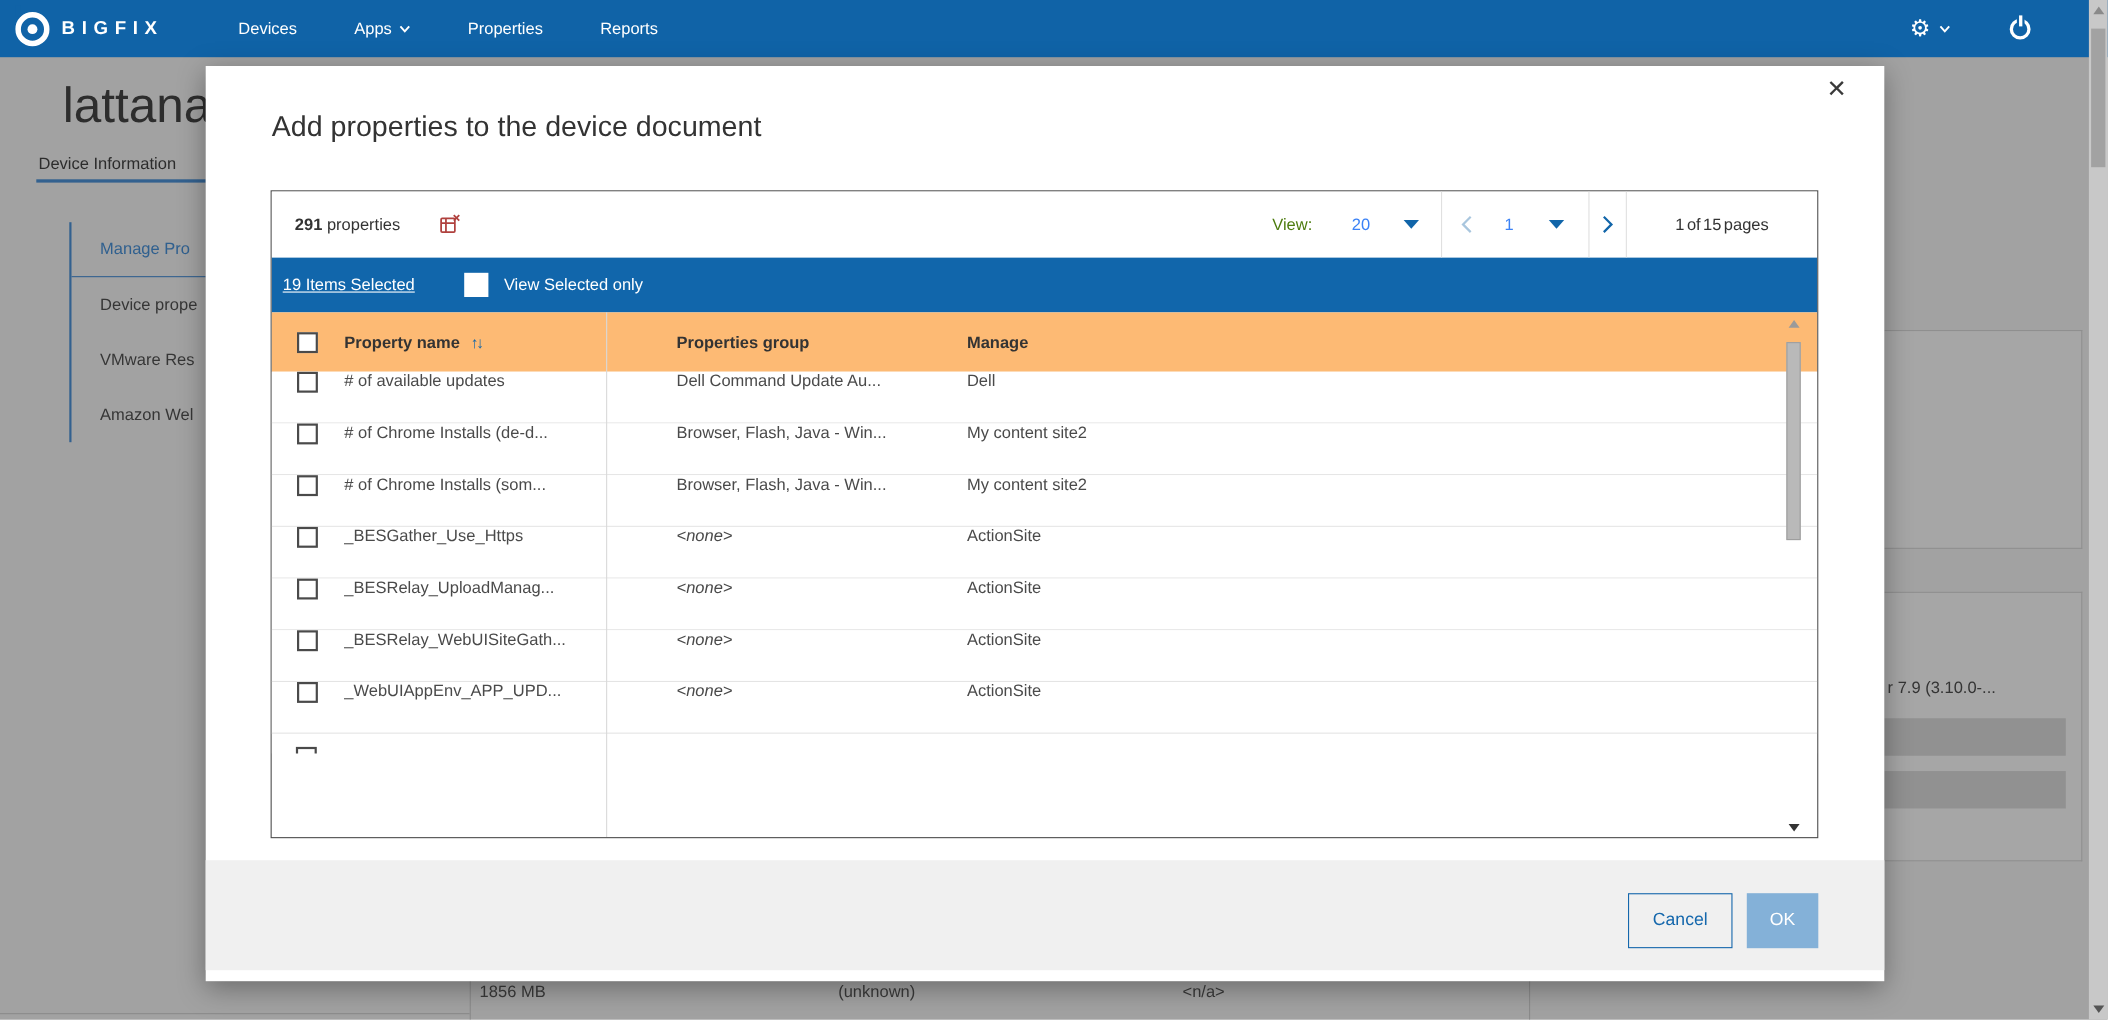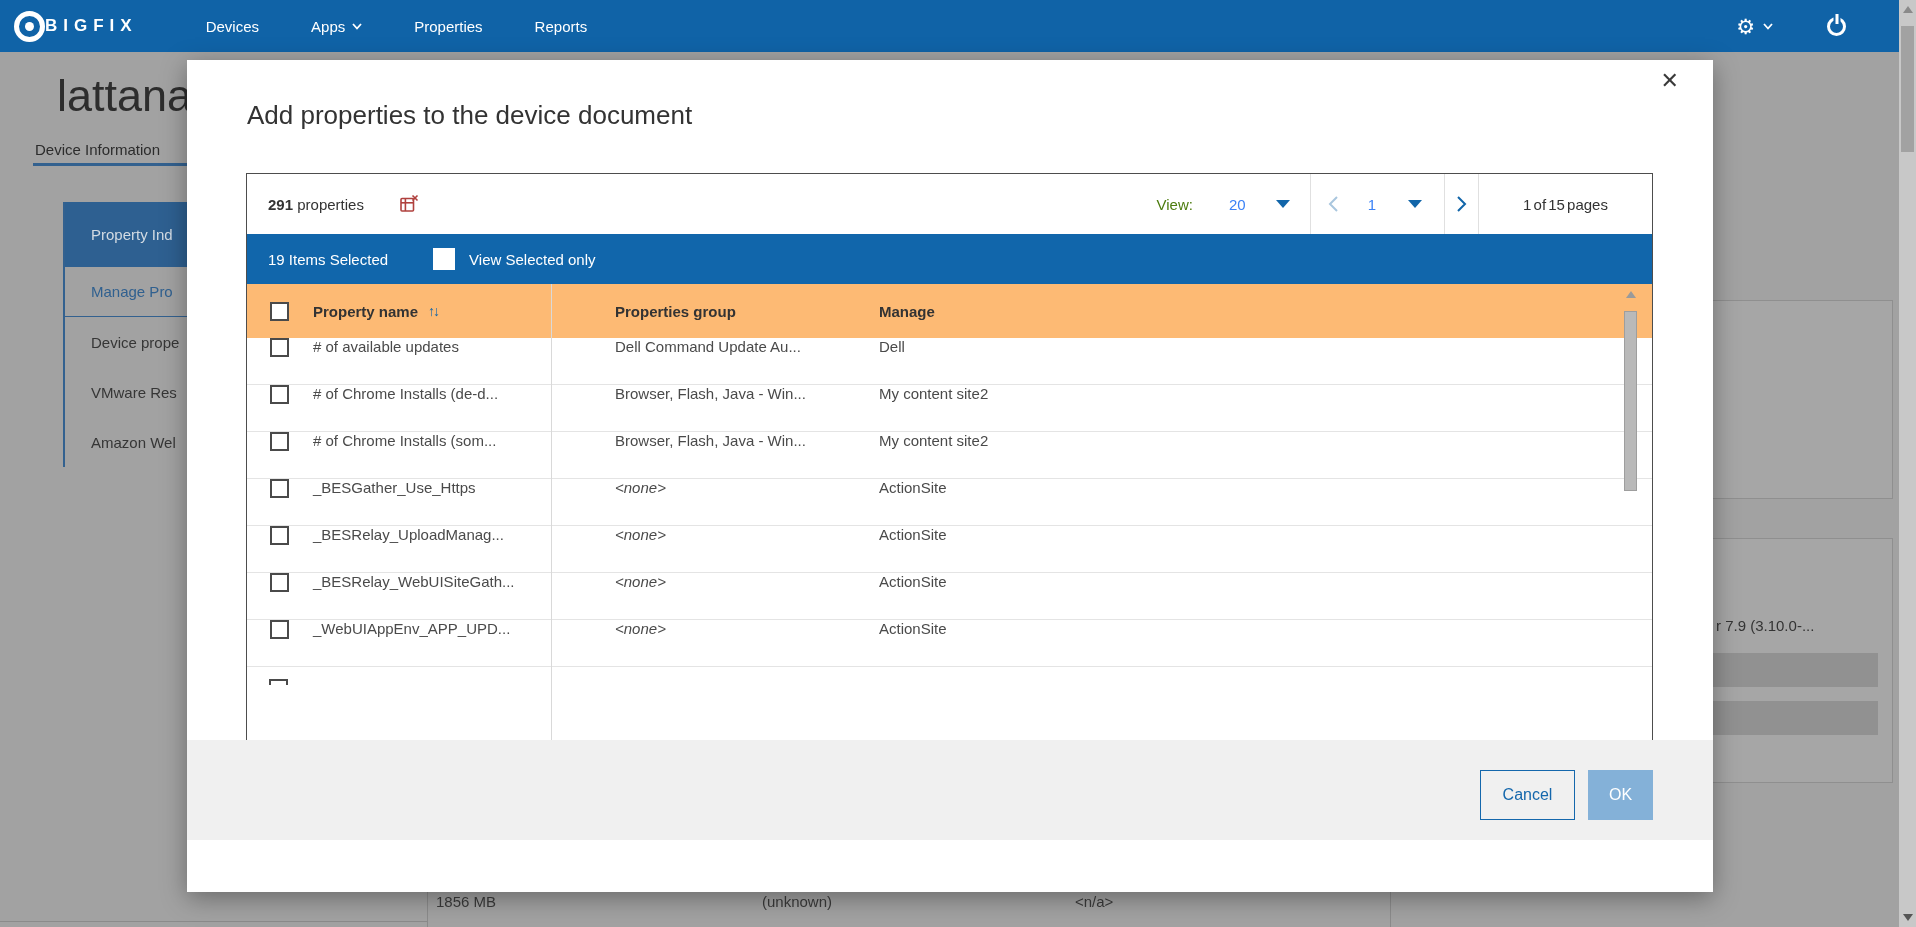--- a/index.html
+++ b/index.html
@@ -11,21 +11,21 @@
   
   .nav {
     position:absolute; left:0; top:0; width:1916px; height:52px;
     background:#1063a7; display:flex; align-items:center; z-index:4; color:#fff;
   }
   .logo { position:relative; width:31px; height:31px; margin-left:14px;
     border:5px solid #fff; border-radius:50%; }
   .logo i { position:absolute; left:6px; top:6px; width:9px; height:9px;
     background:#fff; border-radius:50%; }
   .logo b { position:absolute; left:-5px; top:-11px; width:5px; height:10px; background:#1063a7; }
-  .brand { font-weight:bold; font-size:17px; letter-spacing:6px; }
+  .brand { font-weight:bold; font-size:17px; letter-spacing:6px; margin-left:11px; }
   .nav-items { display:flex; align-items:center; margin-left:42px; gap:0; }
   .nav-item { font-size:15px; padding:0 26px; height:52px; display:flex; align-items:center; cursor:pointer; gap:7px;}
   .chev { width:10px; height:7px; }
   .nav-right { margin-left:auto; display:flex; align-items:center; padding-right:70px; gap:54px; }
   .gear-wrap { display:flex; align-items:center; gap:8px; cursor:pointer; }
   .gear { font-size:21px; line-height:1; }
   .power { position:relative; width:19px; height:19px; border:3px solid #fff; border-radius:50%; cursor:pointer;}
   .power i { position:absolute; left:50%; top:-6px; transform:translateX(-50%);
     width:3px; height:10px; background:#fff; box-shadow:0 0 0 2px #1063a7; }
 
@@ -76,21 +76,21 @@
   .sep { width:1px; height:100%; background:#e0e0e0; }
   .view-label { color:#4d7c0f; margin-right:36px; }
   .blue { color:#3b82f6; }
   .tri-dn-b { width:0; height:0; border-left:7px solid transparent; border-right:7px solid transparent; border-top:8px solid #1165a9; display:inline-block; }
   .pg-sizer { display:flex; align-items:center; gap:30px; margin-right:20px; cursor:pointer; }
   .pg-btn { width:45px; height:100%; display:flex; align-items:center; justify-content:center; cursor:pointer; }
   .pg-cur { display:flex; align-items:center; gap:32px; padding:0 22px 0 12px; cursor:pointer; }
   .pg-pages { width:173px; text-align:center; color:#333; word-spacing:-2px; }
 
   .selbar { height:50px; background:#1166ab; color:#fff; display:flex; align-items:center; font-size:15px; }
-  .selbar .txt { margin-left:21px; }
+  .selbar .txt { margin-left:10px;text-decoration:underline; }
   .selbar .cb { margin-left:45px; width:22px; height:22px; background:#fff; cursor:pointer; }
   .selbar .lbl { margin-left:14px; cursor:pointer; }
 
   .thead { height:54px; background:#fdba74; display:flex; align-items:center; font-size:15px; font-weight:bold; color:#333; }
   .cell-cb { width:64px; display:flex; justify-content:center; flex:none; }
   .cb-box { width:19px; height:19px; border:2px solid #4a4a4a; background:#fff; cursor:pointer; }
   .col-name { width:240px; flex:none; display:flex; align-items:center; gap:10px; padding-left:2px;}
   .col-group { width:262px; flex:none; padding-left:16px;margin-left:48px; }
   .col-source { flex:1; padding-left:18px; }
   .sort-icon { color:#1165a9; font-size:14px; letter-spacing:-2px; font-weight:normal; cursor:pointer;}
@@ -116,21 +116,21 @@
 
   .col-divider { position:absolute; left:304px; top:110px; bottom:0; width:1px; background:#d9d9d9; }
 
   .vscroll { position:absolute; right:14px; top:115px; bottom:2px; width:14px; }
   .vs-up { position:absolute; left:2px; top:2px; width:0; height:0;
     border-left:5px solid transparent; border-right:5px solid transparent; border-bottom:7px solid #9a9a9a; }
   .vs-thumb { position:absolute; left:0px; top:22px; width:13px; height:180px; background:#b9b9b9; border:1px solid #9e9e9e; cursor:grab; }
   .vs-dn { position:absolute; left:2px; bottom:3px; width:0; height:0;
     border-left:5px solid transparent; border-right:5px solid transparent; border-top:7px solid #333; }
 
-  .modal-footer { position:absolute; left:0; top:680px; width:100%; height:100px; background:#f0f0f0;
+  .modal-footer { position:absolute; left:0; top:722px; width:100%; height:100px; background:#f0f0f0;
     display:flex; justify-content:flex-end; align-items:flex-start; padding:30px 60px 0 0; gap:13px; }
   .btn { height:50px; font-size:16px; display:flex; align-items:center; justify-content:center;
     font-family:"Liberation Sans", sans-serif; cursor:pointer; }
   .btn-cancel { width:95px; background:transparent; border:1px solid #1467ac; color:#1467ac; }
   .btn-ok { width:65px; background:#84b1d8; border:none; color:#fff; }
 
   svg { display:block; }
 </style>
 </head>
 <body>
@@ -169,21 +169,20 @@
         <i></i>
       </div>
   </div>
 </div>
 
 <div class="bg">
   <div class="bg-title">lattana</div>
   <div class="bg-tab">Device Information</div>
   <div class="bg-tab-line"></div>
   <div class="bg-menu">
-    <div class="bg-menu-item active">Property Ind</div>
     <div class="bg-menu-item link">Manage Pro</div>
     <div class="bg-menu-item">Device prope</div>
     <div class="bg-menu-item">VMware Res</div>
     <div class="bg-menu-item">Amazon Wel</div>
   </div>
   <div class="bg-panel1"></div>
   <div class="bg-panel2">
     <div class="bg-os">r 7.9 (3.10.0-...</div>
     <div class="bg-bar b1"></div>
     <div class="bg-bar b2"></div>

